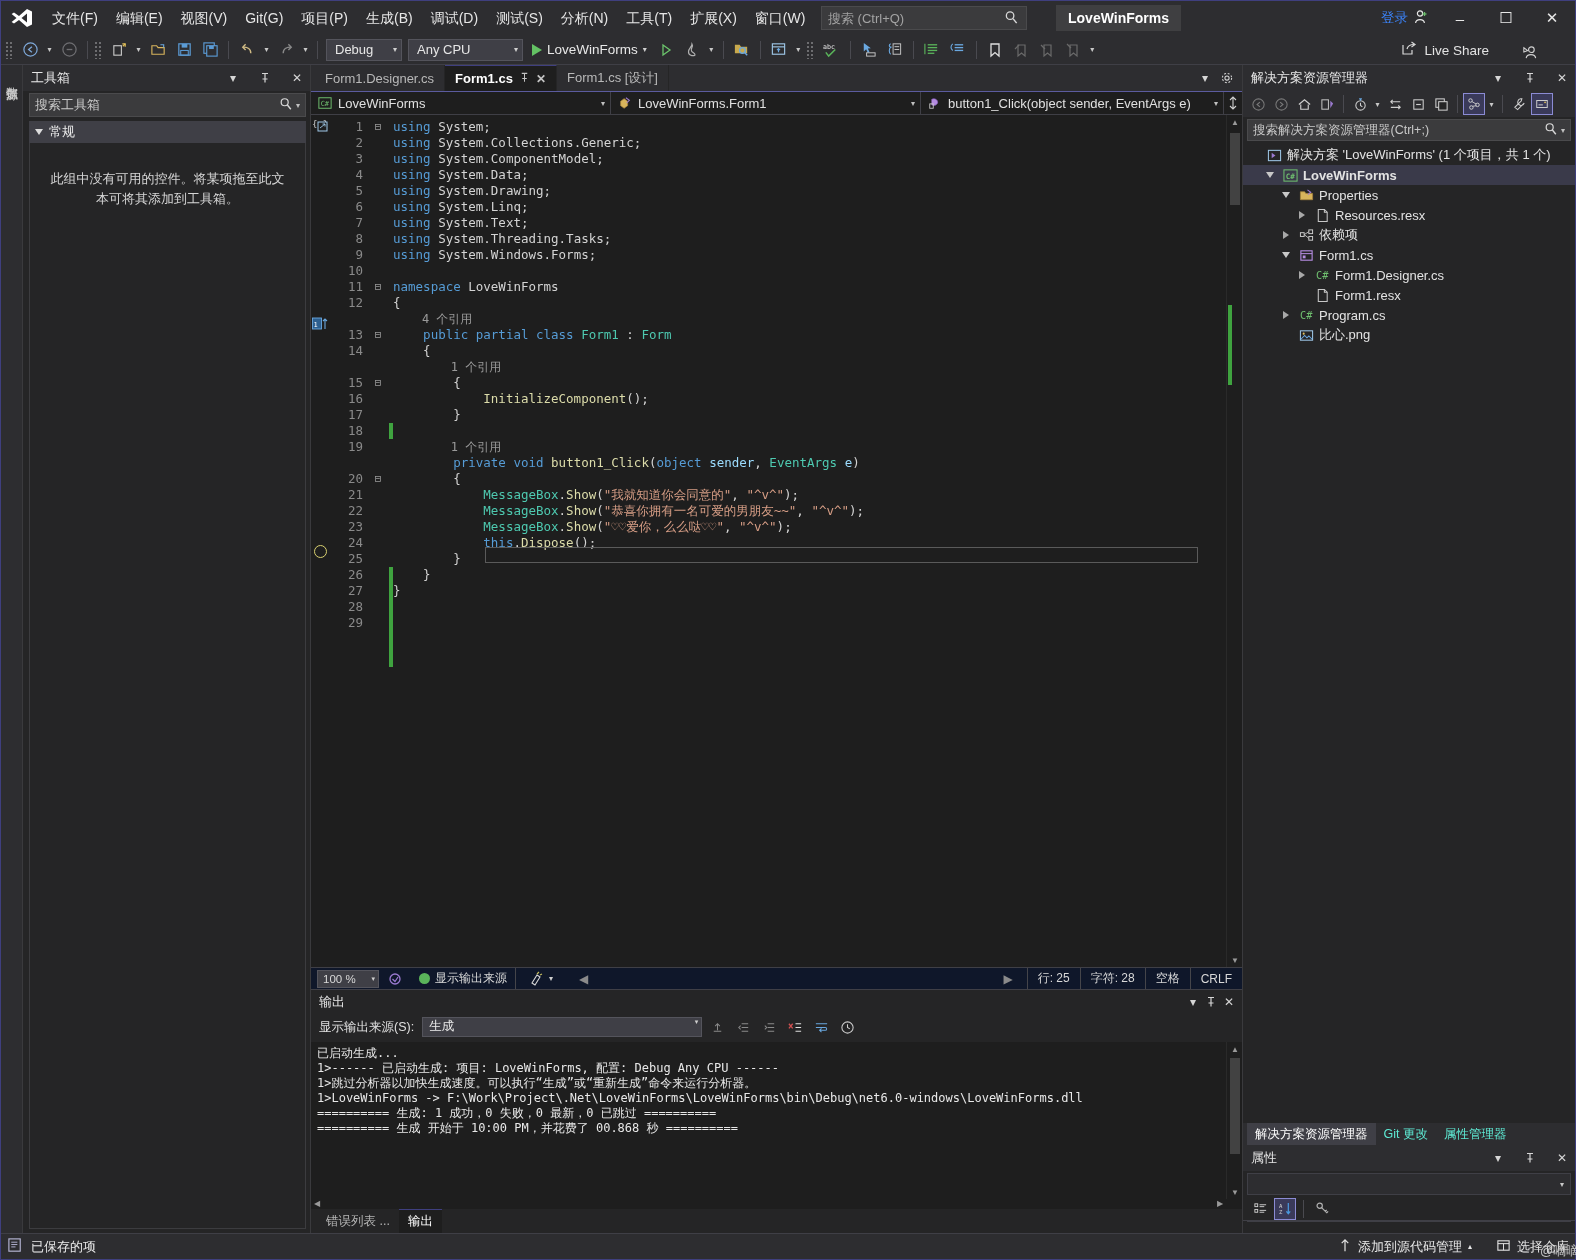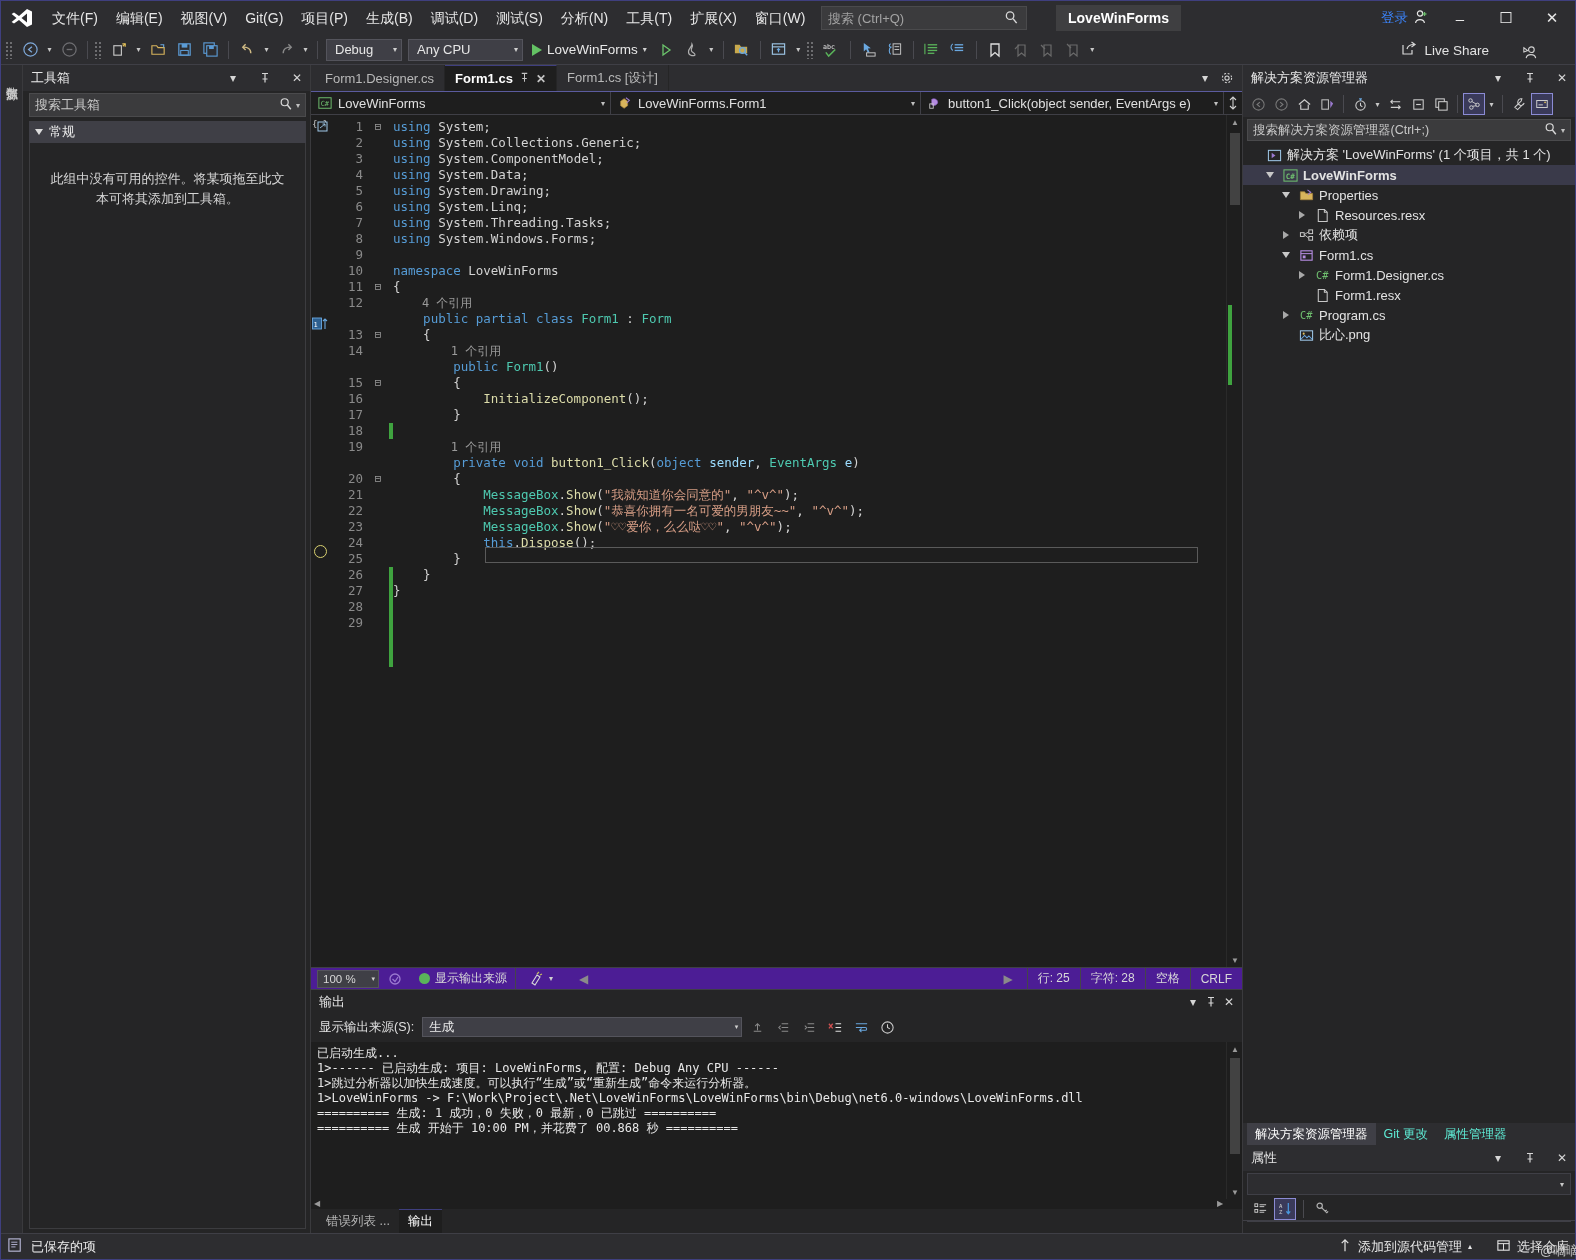--- a/index.html
+++ b/index.html
@@ -222,21 +222,21 @@
   }
   .scroll-v {
     width: 16px; background:#1e1e1e; border-left:1px solid #2a2a2a;
     position:relative;
   }
   .sv-thumb { position:absolute; left:3px; width:10px; background:#424242; }
   .sv-green { position:absolute; left:1px; width:4px; background:#3fa33f; }
   .sv-arrow { position:absolute; left:0; width:16px; height:14px; display:flex;align-items:center;justify-content:center;color:#9a9a9a;font-size:8px;}
 
   .ed-status {
-    height: 22px; min-height:22px; background:#4c1d95; display:flex; align-items:center;
+    height: 22px; min-height:22px; background:#0f172a; display:flex; align-items:center;
     font-size: 12px; color: #d8d8d8; border-top:1px solid #3f3f46;
   }
   .zoomsel {
     width: 62px; height: 18px; margin-left:6px; background:#3f3f46;border:1px solid #54545c;
     display:flex;align-items:center;padding:0 3px 0 5px;font-size:11.5px;
   }
   .zoomsel .z { flex:1; }
   .es-item { display:flex;align-items:center;gap:5px; padding: 0 8px; }
   .es-right { margin-left:auto; display:flex; align-items:center; }
   .es-right .cell { padding: 0 10px; border-left:1px solid #45454a; height:22px; display:flex;align-items:center;}
@@ -251,22 +251,22 @@
     height: 24px; display:flex; align-items:center; padding: 0 4px 0 8px;
     font-size: 13px; color:#e4e4e4; background:#252526;
   }
   .out-head .ttl { flex:1; }
   .out-tools {
     height: 26px; display:flex; align-items:center; gap:4px; padding-left:8px;
     background:#252526;
   }
   .out-tools .lbl { font-size:12.5px; color:#e0e0e0; margin-right:4px;}
   .out-combo {
-    width: 320px; height: 20px; background:#3f3f46; border:1px solid #54545c;
-    display:flex;align-items:center;padding:0 3px 0 6px;font-size:12.5px;color:#eee;
+    width: 280px; height: 20px; background:#3f3f46; border:1px solid #54545c;
+    display:flex;padding:0 3px 0 6px;font-size:12.5px;color:#eee;
   }
   .out-combo .v { flex:1; }
   .out-body {
     flex:1; margin: 2px 0 0 0; background:#1e1e1e; position:relative;
     display:flex; min-height:0;
   }
   .out-text {
     flex:1; padding: 4px 6px; overflow:hidden;
     font-family: "DejaVu Sans Mono", monospace; font-size: 12px; color:#e8e8e8;
     line-height: 15px; white-space: pre;
@@ -781,30 +781,30 @@
             <div class="changebar-g" style="top:308px;height:16px;"></div>
             <div class="changebar-g" style="top:452px;height:100px;"></div>
 
             <div class="cursorline" style="top:432px;left:96px;right:28px;"></div>
           <div class="cline"><span class="k">using</span> System;</div>
               <div class="cline"><span class="k">using</span> System.Collections.Generic;</div>
               <div class="cline"><span class="k">using</span> System.ComponentModel;</div>
               <div class="cline"><span class="k">using</span> System.Data;</div>
               <div class="cline"><span class="k">using</span> System.Drawing;</div>
               <div class="cline"><span class="k">using</span> System.Linq;</div>
+              <div class="cline"><span class="k">using</span> System.Text;</div>
               <div class="cline"><span class="k">using</span> System.Threading.Tasks;</div>
               <div class="cline"><span class="k">using</span> System.Windows.Forms;</div>
               <div class="cline">&nbsp;</div>
               <div class="cline"><span class="k">namespace</span> LoveWinForms</div>
               <div class="cline">{</div>
               <div class="cline lens">    4 个引用</div>
               <div class="cline">    <span class="k">public</span> <span class="k">partial</span> <span class="k">class</span> <span class="kc">Form1</span> : <span class="kc">Form</span></div>
               <div class="cline">    {</div>
               <div class="cline lens">        1 个引用</div>
-              <div class="cline">        <span class="k">public</span> <span class="kc">Form1</span>()</div>
               <div class="cline">        {</div>
               <div class="cline">            <span class="m">InitializeComponent</span>();</div>
               <div class="cline">        }</div>
               <div class="cline">&nbsp;</div>
               <div class="cline lens">        1 个引用</div>
               <div class="cline">        <span class="k">private</span> <span class="k">void</span> <span class="m">button1_Click</span>(<span class="k">object</span> <span class="p">sender</span>, <span class="kc">EventArgs</span> <span class="p">e</span>)</div>
               <div class="cline">        {</div>
               <div class="cline">            <span class="kc">MessageBox</span>.<span class="m">Show</span>(<span class="s">"我就知道你会同意的"</span>, <span class="s">"^v^"</span>);</div>
               <div class="cline">            <span class="kc">MessageBox</span>.<span class="m">Show</span>(<span class="s">"恭喜你拥有一名可爱的男朋友~~"</span>, <span class="s">"^v^"</span>);</div>
               <div class="cline">            <span class="kc">MessageBox</span>.<span class="m">Show</span>(<span class="s">"♡♡爱你，么么哒♡♡"</span>, <span class="s">"^v^"</span>);</div>

